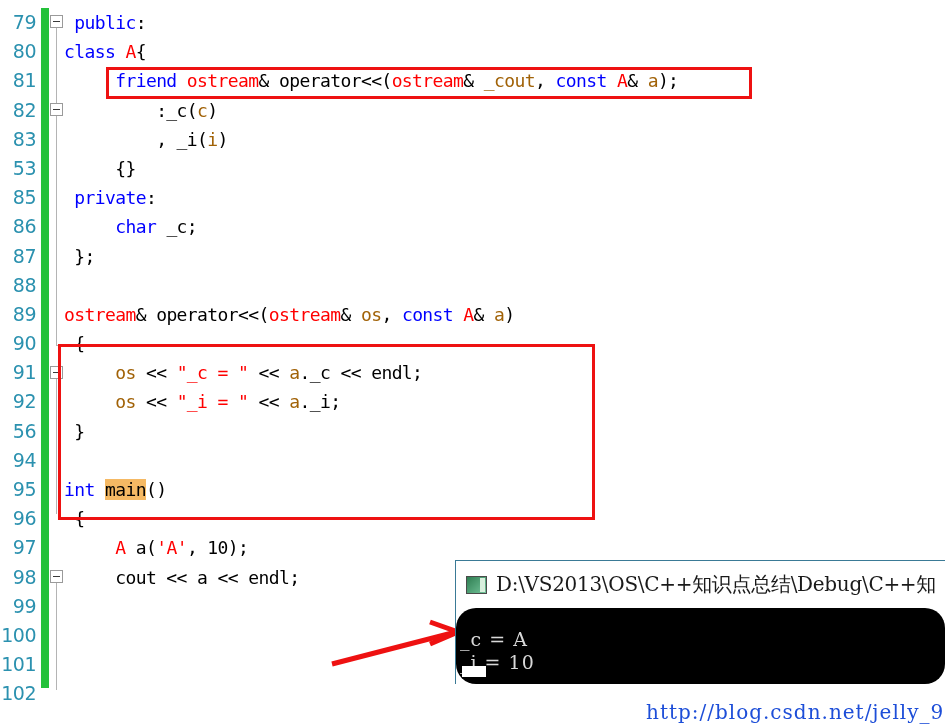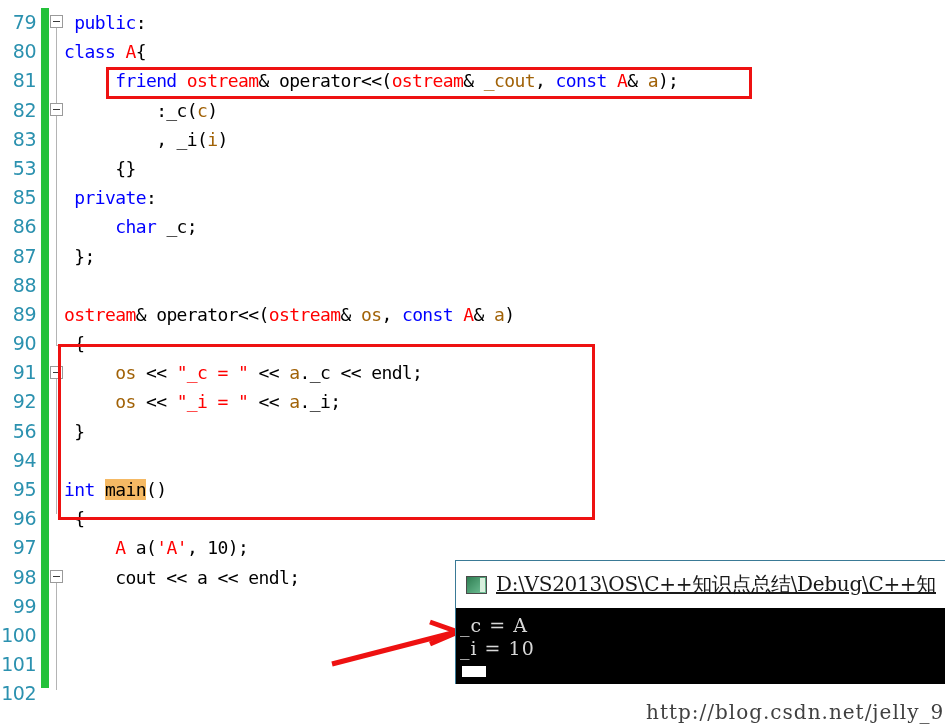--- a/index.html
+++ b/index.html
@@ -92,38 +92,37 @@
     border:1px solid #4a4a4a;position:relative;box-sizing:border-box;
   }
   .con-icon:after{
     content:"";position:absolute;right:1px;top:1px;width:5px;height:14px;
     background:#d8efdd;
   }
   .con-title-text{
     font-family:"DejaVu Serif","Liberation Serif",serif;
     font-size:20px;color:#1a1a1a;white-space:nowrap;overflow:hidden;
     letter-spacing:-0.3px;
-    text-decoration:underline;
   }
   .con-body{
     height:76px;background:#000000;position:relative;overflow:hidden;
-    padding-top:6px;box-sizing:border-box;
+    padding-top:20px;box-sizing:border-box;border-radius:20px;
   }
   .con-line{
     color:#d8d8d8;font-size:19px;line-height:23px;
     font-family:"DejaVu Serif","Liberation Serif",serif;
     white-space:pre;padding-left:4px;letter-spacing:1px;
   }
   .con-cursor{
     position:absolute;left:6px;bottom:7px;width:24px;height:11px;background:#ffffff;
   }
   
   .watermark{
     position:absolute;left:646px;top:692px;
-    color:#404040;font-size:20px;letter-spacing:1px;
+    color:#1d4ed8;font-size:20px;letter-spacing:1px;
     font-family:"DejaVu Serif","Liberation Serif",serif;
     white-space:nowrap;
   }
 </style>
 </head>
 <body>
 
 <div id="editor">
 
   <div class="gutter">

